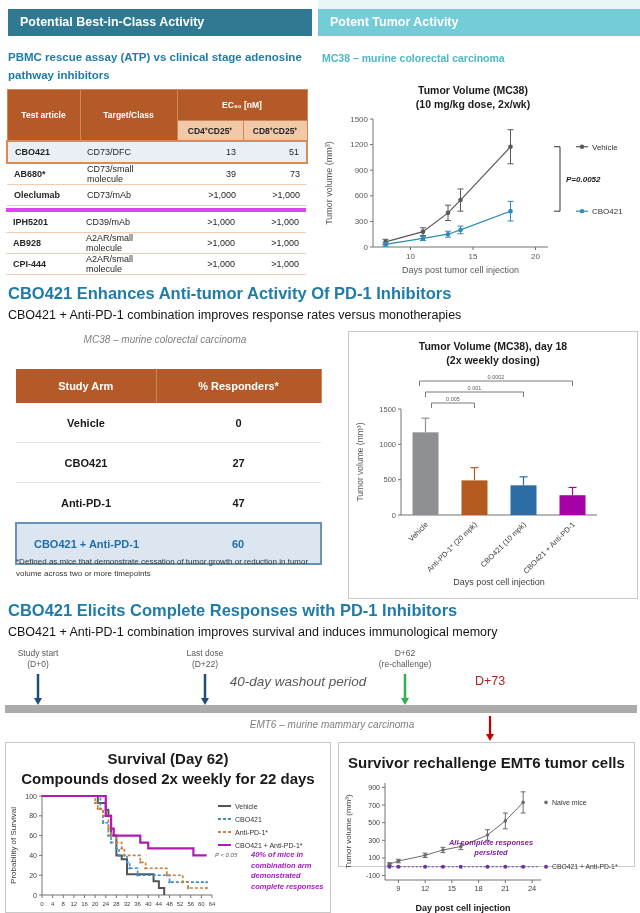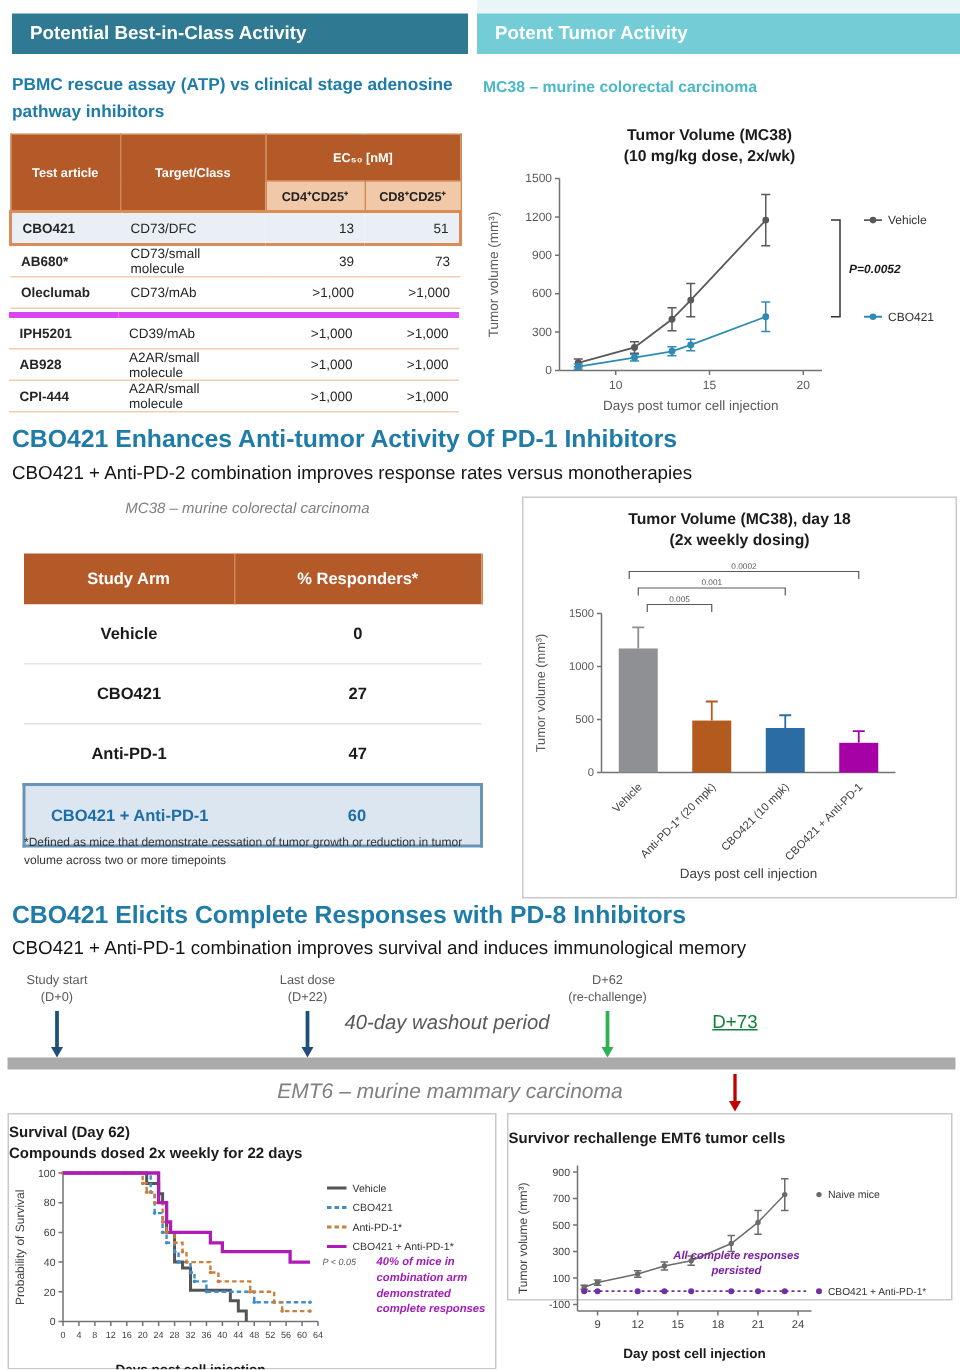--- a/index.html
+++ b/index.html
@@ -31,26 +31,26 @@
            border-right:1px solid #CF8757;}
   .resp td{height:37px;text-align:center;font-weight:bold;color:#1a1a1a;
            border-bottom:1px solid #E3E3E3;background:#fff;}
   .resp tr.hl td{background:#DCE6F1;color:#1F6DA6;border-top:2px solid #6A93B8;
                  border-bottom:2px solid #6A93B8;}
   .resp tr.hl td:first-child{border-left:2px solid #6A93B8;}
   .resp tr.hl td:last-child{border-right:2px solid #6A93B8;}
   .footnote{position:absolute;font-size:8px;color:#333;width:295px;line-height:1.55;}
   .chartbox{position:absolute;border:1px solid #C9C9C9;background:#fff;box-sizing:border-box;}
   .ctitle{font-weight:600;font-size:10.5px;color:#1b1b1b;text-align:center;line-height:1.3;}
-  .ctitle2{font-weight:bold;font-size:10px;color:#1b1b1b;line-height:1.35;}
+  .ctitle2{font-weight:bold;font-size:15px;color:#1b1b1b;text-align:center;line-height:1.35;}
   .tl-label{position:absolute;transform:translateX(-50%);text-align:center;font-size:8.5px;
             color:#595959;line-height:1.3;white-space:nowrap;}
   .washout{position:absolute;transform:translateX(-50%);font-style:italic;font-size:13.5px;color:#595959;}
-  .d73{position:absolute;transform:translateX(-50%);font-size:12.5px;color:#15803d;text-decoration:underline;}
-  .emt6{position:absolute;transform:translateX(-50%);font-style:italic;font-size:14px;color:#7f7f7f;white-space:nowrap;}
+  .d73{position:absolute;transform:translateX(-50%);font-size:12.5px;color:#b91c1c;}
+  .emt6{position:absolute;transform:translateX(-50%);font-style:italic;font-size:10px;color:#7f7f7f;white-space:nowrap;margin-left:32px;}
   svg text{font-family:"Liberation Sans",sans-serif;}
 </style>
 </head>
 <body>
 
 <div id="page">
 
   <div class="abs" style="left:318px;top:0;width:322px;height:9px;background:#E9F6F7;"></div>
   <div class="hdrbar" style="left:318px;top:9px;width:322px;background:#74CDD6;"><span>Potent Tumor Activity</span></div>
   <div class="hdrbar" style="left:8px;top:9px;width:304px;background:#2F7A92;"><span>Potential Best-in-Class Activity</span></div>
@@ -199,21 +199,21 @@
         <line x1="258" y1="35.733333333333334" x2="270" y2="35.733333333333334" stroke="#58595B" stroke-width="1.2"></line>
         <circle cx="264" cy="35.733333333333334" r="2.2" fill="#58595B"></circle>
         <text x="274" y="38.53333333333333" font-size="8" fill="#333" text-anchor="start">Vehicle</text>
         <line x1="258" y1="100.16" x2="270" y2="100.16" stroke="#2E8BB5" stroke-width="1.2"></line>
         <circle cx="264" cy="100.16" r="2.2" fill="#2E8BB5"></circle>
         <text x="274" y="102.96" font-size="8" fill="#333" text-anchor="start">CBO421</text>
       </svg>
   </div>
 
   <div class="h2" style="left:8px;top:284px;">CBO421 Enhances Anti-tumor Activity Of PD-1 Inhibitors</div>
-  <div class="subh" style="left:8px;top:308px;">CBO421 + Anti-PD-2 combination improves response rates versus monotherapies</div>
+  <div class="subh" style="left:8px;top:308px;">CBO421 + Anti-PD-1 combination improves response rates versus monotherapies</div>
   <div class="modelital" style="left:165px;top:334px;transform:translateX(-50%);white-space:nowrap;">MC38 – murine colorectal carcinoma</div>
 
   <table class="resp abs" style="left:15px;top:369px;">
     <colgroup>
         <col style="width:140px">
         <col style="width:165px">
       </colgroup>
     <thead>
       <tr>
         <th>Study Arm</th>
@@ -275,21 +275,21 @@
         <text x="104" y="34" font-size="5.5" fill="#595959" text-anchor="middle">0.005</text>
         <path d="M 76.5 30 V 25 H 174.5 V 30" fill="none" stroke="#595959" stroke-width="0.8"></path>
         <text x="125.5" y="23" font-size="5.5" fill="#595959" text-anchor="middle">0.001</text>
         <path d="M 70.5 19 V 14 H 223.5 V 19" fill="none" stroke="#595959" stroke-width="0.8"></path>
         <text x="147" y="12" font-size="5.5" fill="#595959" text-anchor="middle">0.0002</text>
         <text x="150" y="218" font-size="9" fill="#404040" text-anchor="middle">Days post cell injection</text>
         <text x="14" y="95" font-size="8.5" fill="#595959" text-anchor="middle" transform="rotate(-90 14 95)">Tumor volume (mm³)</text>
       </svg>
   </div>
 
-  <div class="h2" style="left:8px;top:601px;">CBO421 Elicits Complete Responses with PD-8 Inhibitors</div>
+  <div class="h2" style="left:8px;top:601px;">CBO421 Elicits Complete Responses with PD-1 Inhibitors</div>
   <div class="subh" style="left:8px;top:625px;">CBO421 + Anti-PD-1 combination improves survival and induces immunological memory</div>
 
   <div id="tl-labels">
       <div class="tl-label" style="left: 38px; top: 648px;">
         <div>Study start</div>
         <div>(D+0)</div>
       </div>
       <div class="tl-label" style="left: 205px; top: 648px;">
         <div>Last dose</div>
         <div>(D+22)</div>

